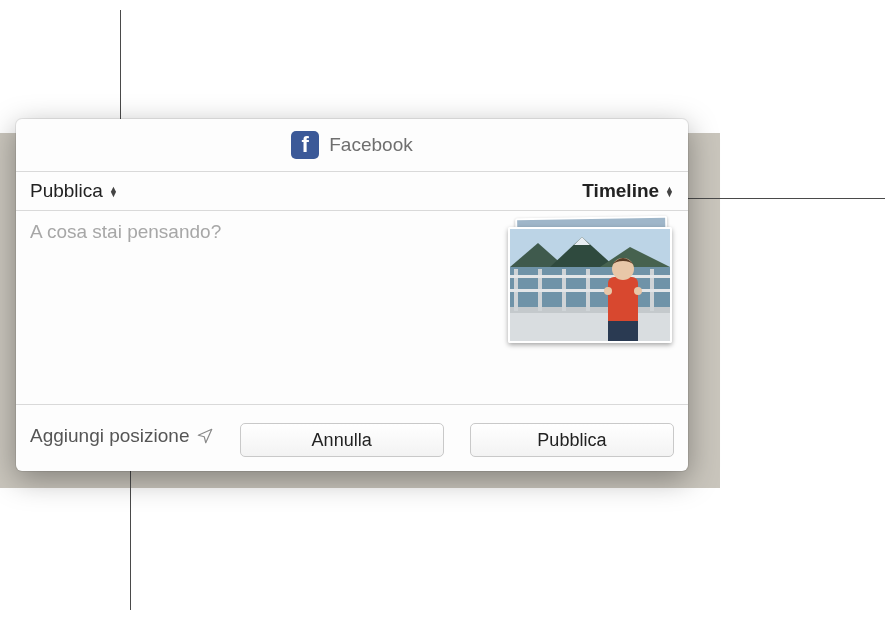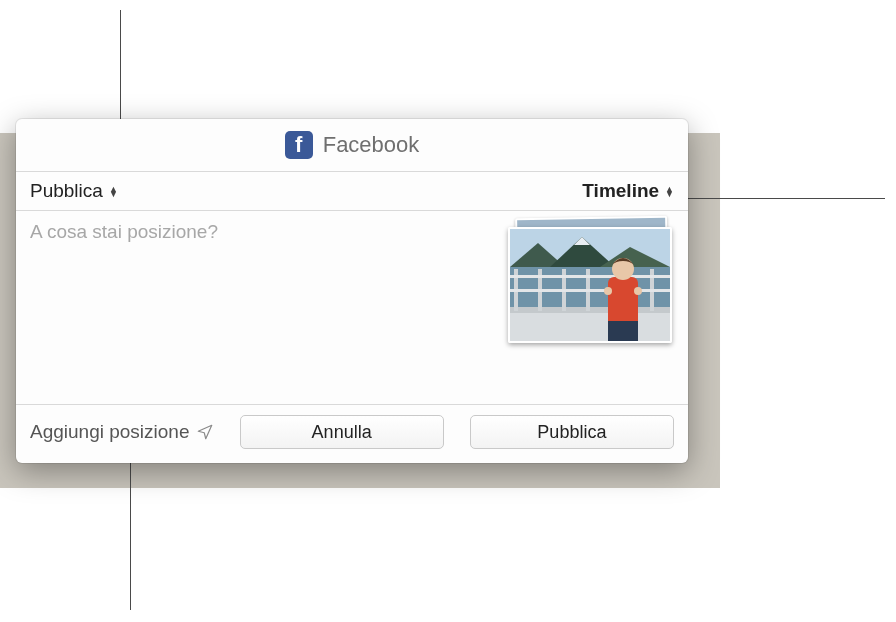--- a/index.html
+++ b/index.html
@@ -49,21 +49,21 @@
     background: #3b5998;
     border-radius: 5px;
     color: #fff;
     font-weight: 700;
     font-size: 22px;
     line-height: 28px;
     text-align: center;
     font-family: Arial, sans-serif;
   }
   .dlg-title {
-    font-size: 22px;
+    font-size: 19px;
     color: #6f6f6f;
   }
   .divider {
     height: 1px;
     background: #d9d9d9;
   }
   .row-selectors {
     display: flex;
     justify-content: space-between;
     align-items: center;
@@ -163,20 +163,21 @@
     border: 1px solid #c9c9c9;
     background: linear-gradient(#ffffff, #f3f3f3);
     border-radius: 5px;
     font-size: 18px;
     color: #222;
     display: flex;
     align-items: center;
     justify-content: center;
     cursor: pointer;
     user-select: none;
+    margin-top: 8px;
   }
   
   .callout {
     position: absolute;
     background: #4a4a4a;
   }
   .callout.v1 { left: 120px; top: 10px; width: 1px; height: 178px; }
   .callout.v2 { left: 130px; top: 460px; width: 1px; height: 150px; }
   .callout.h1 { left: 680px; top: 198px; width: 205px; height: 1px; }
 </style>
@@ -207,21 +208,21 @@
       </div>
       <div class="popup bold">
         <span>Timeline</span>
         <span class="updown"></span>
       </div>
     </div>
 
     <div class="divider"></div>
 
     <div class="body-area">
-      <div class="prompt">A cosa stai posizione?</div>
+      <div class="prompt">A cosa stai pensando?</div>
 
       <div class="photo-stack">
         <div class="stack-back"></div>
         <div class="stack-front">
           <svg class="photo-svg" viewBox="0 0 160 112" preserveAspectRatio="xMidYMid slice">
 
             <rect x="0" y="0" width="160" height="38" fill="#bcd4e6"></rect>
 
             <polygon points="0,38 28,14 55,38" fill="#3f5a4d"></polygon>
             <polygon points="40,38 72,8 105,38" fill="#2f4a3e"></polygon>

